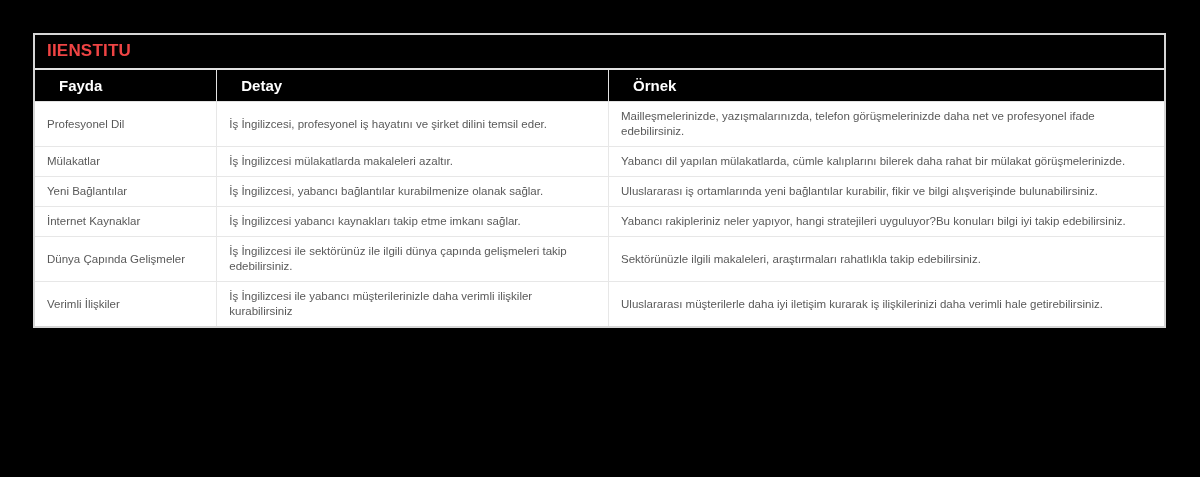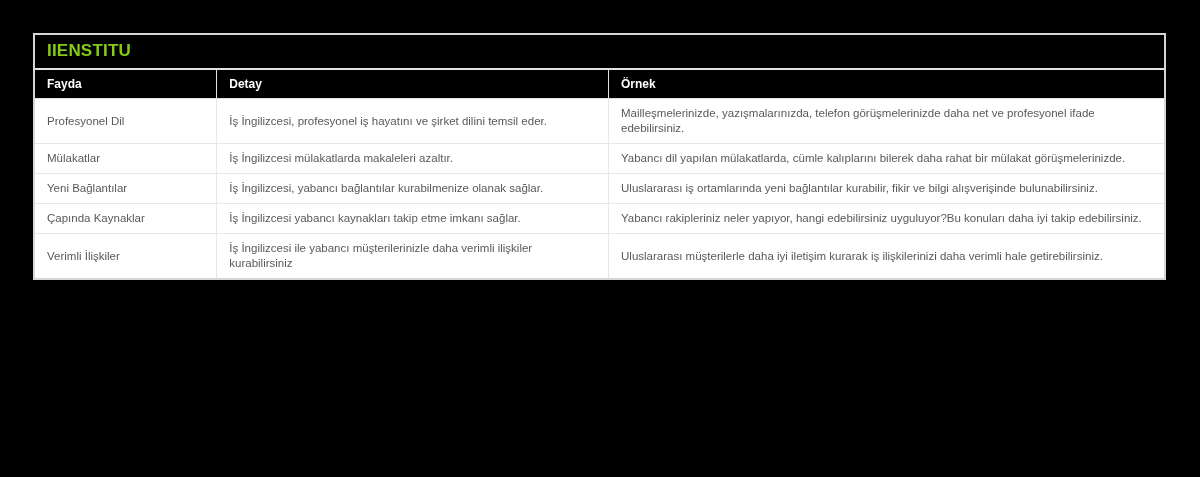--- a/index.html
+++ b/index.html
@@ -15,40 +15,40 @@
   .table-wrap {
     position: absolute;
     left: 33px;
     top: 33px;
     width: 1133px;
     border: 2px solid #d6d6d6;
     background: #ffffff;
   }
   .title-bar {
     background: #000000;
-    color: #84cc16;
+    color: #ef4444;
     font-size: 17px;
     font-weight: bold;
     letter-spacing: 0.2px;
     padding: 6px 24px 7px 12px;
     border-bottom: 2px solid #e2e2e2;
   }
   table.benefits {
     width: 100%;
     border-collapse: collapse;
     table-layout: fixed;
     background: #ffffff;
   }
   table.benefits th {
     background: #000000;
     color: #ffffff;
-    font-size: 12px;
+    font-size: 15px;
     font-weight: bold;
     text-align: left;
-    padding: 7px 12px;
+    padding: 7px 24px;
     border: 1px solid #e2e2e2;
     border-top: none;
   }
   table.benefits td {
     color: #595959;
     font-size: 11.5px;
     line-height: 15px;
     padding: 7px 12px;
     border: 1px solid #e7e7e7;
     vertical-align: middle;
@@ -89,23 +89,28 @@
           <td>Mülakatlar</td>
           <td>İş İngilizcesi mülakatlarda makaleleri azaltır.</td>
           <td>Yabancı dil yapılan mülakatlarda, cümle kalıplarını bilerek daha rahat bir mülakat görüşmelerinizde.</td>
         </tr>
         <tr>
           <td>Yeni Bağlantılar</td>
           <td>İş İngilizcesi, yabancı bağlantılar kurabilmenize olanak sağlar.</td>
           <td>Uluslararası iş ortamlarında yeni bağlantılar kurabilir, fikir ve bilgi alışverişinde bulunabilirsiniz.</td>
         </tr>
         <tr>
-          <td>Çapında Kaynaklar</td>
+          <td>İnternet Kaynaklar</td>
           <td>İş İngilizcesi yabancı kaynakları takip etme imkanı sağlar.</td>
-          <td>Yabancı rakipleriniz neler yapıyor, hangi edebilirsiniz uyguluyor?Bu konuları daha iyi takip edebilirsiniz.</td>
+          <td>Yabancı rakipleriniz neler yapıyor, hangi stratejileri uyguluyor?Bu konuları bilgi iyi takip edebilirsiniz.</td>
+        </tr>
+        <tr>
+          <td>Dünya Çapında Gelişmeler</td>
+          <td>İş İngilizcesi ile sektörünüz ile ilgili dünya çapında gelişmeleri takip edebilirsiniz.</td>
+          <td>Sektörünüzle ilgili makaleleri, araştırmaları rahatlıkla takip edebilirsiniz.</td>
         </tr>
         <tr>
           <td>Verimli İlişkiler</td>
           <td>İş İngilizcesi ile yabancı müşterilerinizle daha verimli ilişkiler kurabilirsiniz</td>
           <td>Uluslararası müşterilerle daha iyi iletişim kurarak iş ilişkilerinizi daha verimli hale getirebilirsiniz.</td>
         </tr>
       </tbody>
   </table>
 </div>
 

